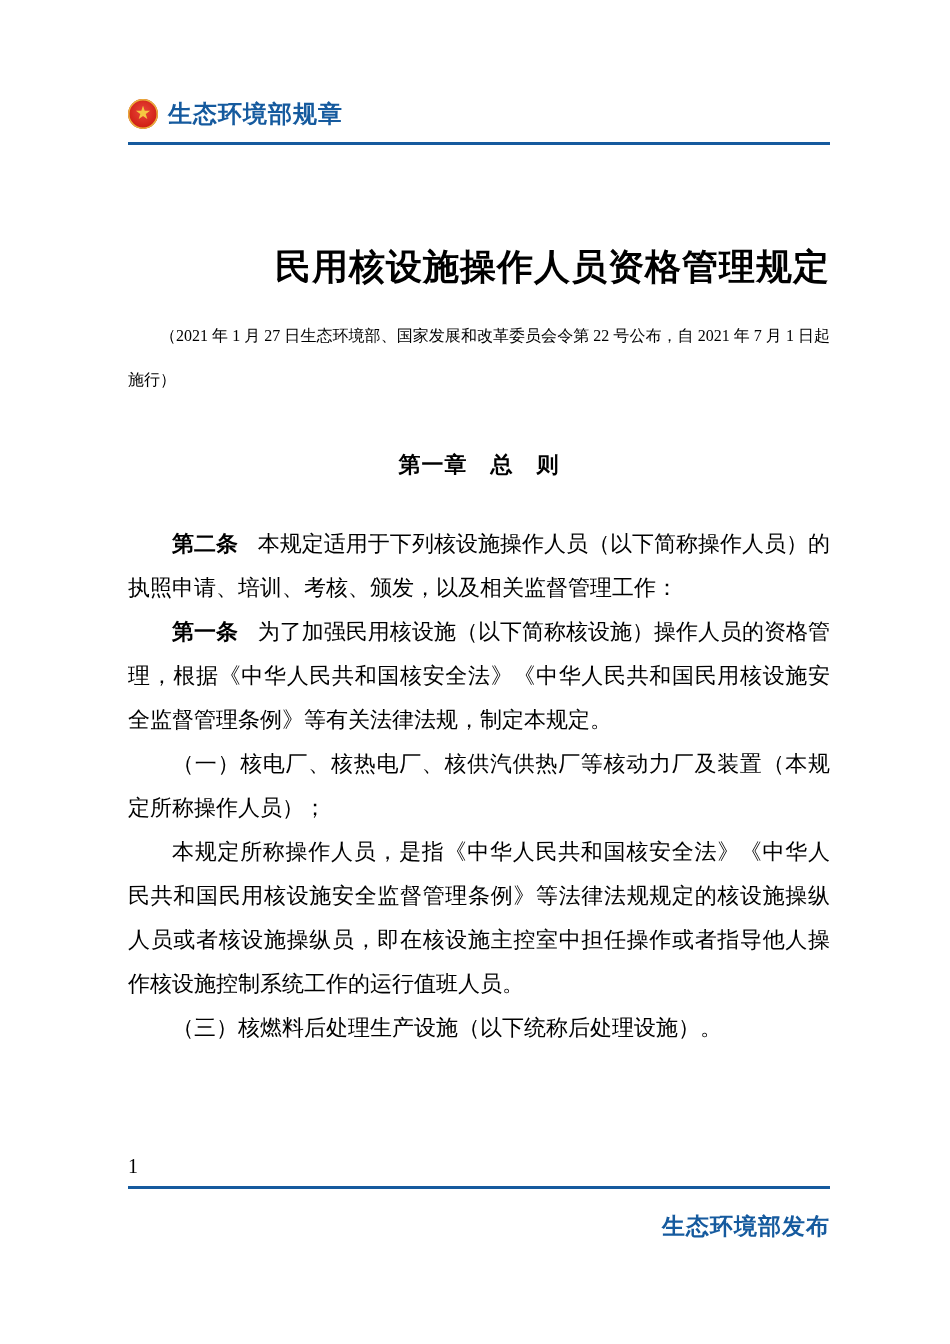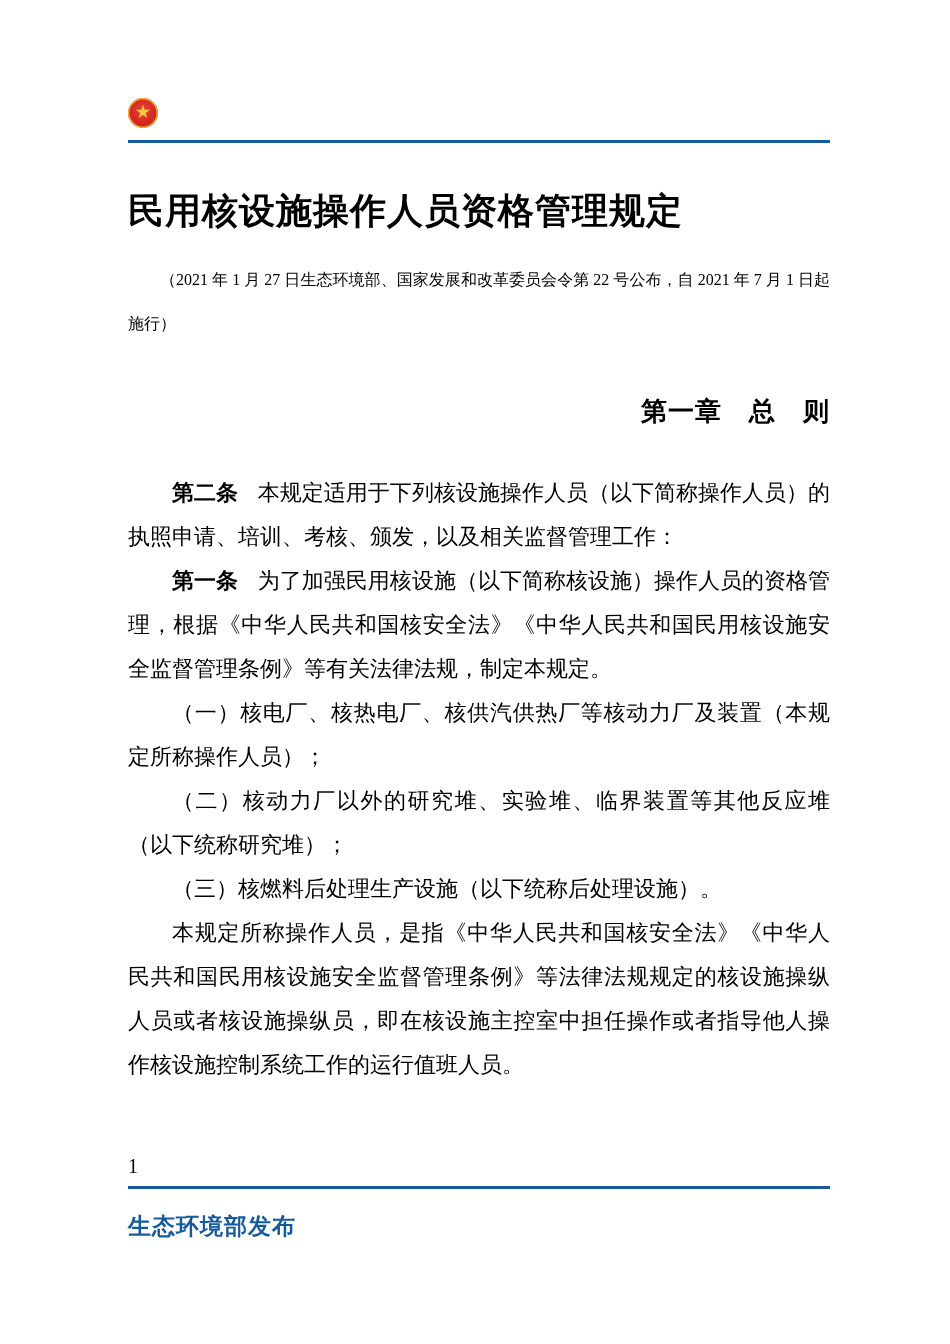--- a/index.html
+++ b/index.html
@@ -45,39 +45,39 @@
     color: var(--accent);
     letter-spacing: 1px;
   }
   .hdr-rule {
     height: 3px;
     background: var(--accent);
     margin-top: 12px;
   }
   
   .doc-title {
-    margin-top: 44px;
-    text-align: left;
+    margin-top: 98px;
+    text-align: right;
     font-size: 36px;
     font-weight: bold;
     letter-spacing: 1px;
   }
   .promulgation {
     margin-top: 22px;
     font-size: 16px;
     line-height: 44px;
     text-indent: 2em;
     text-align: justify;
   }
   .chapter-heading {
     margin-top: 48px;
-    text-align: right;
+    text-align: center;
     font-family: "Liberation Sans", "DejaVu Sans", sans-serif;
     font-weight: bold;
-    font-size: 26px;
+    font-size: 22px;
     letter-spacing: 1px;
   }
   .body-block { margin-top: 42px; }
   .body-para {
     font-size: 22px;
     line-height: 44px;
     text-indent: 2em;
     text-align: justify;
   }
   .body-para .lead { font-weight: bold; }
@@ -92,63 +92,62 @@
   .page-number {
     font-size: 20px;
     margin-bottom: 8px;
   }
   .ftr-rule {
     height: 3px;
     background: var(--accent);
   }
   .publisher {
     margin-top: 22px;
+    text-align: right;
     font-family: "Liberation Sans", "DejaVu Sans", sans-serif;
     font-weight: bold;
     font-size: 23px;
     color: var(--accent);
     letter-spacing: 1px;
   }
 </style>
 </head>
 <body>
 
 <div class="page">
 
   <div class="hdr-row">
     <span class="emblem">
       <span class="star">★</span>
     </span>
+    <span class="hdr-label">生态环境部规章</span>
   </div>
   <div class="hdr-rule"></div>
 
   <h1 class="doc-title">民用核设施操作人员资格管理规定</h1>
 
   <p class="promulgation">（2021 年 1 月 27 日生态环境部、国家发展和改革委员会令第 22 号公布，自 2021 年 7 月 1 日起施行）</p>
 
   <h2 class="chapter-heading">第一章　总　则</h2>
 
   <div class="body-block">
     <p class="body-para">
       <b class="lead">第二条</b><span>本规定适用于下列核设施操作人员（以下简称操作人员）的执照申请、培训、考核、颁发，以及相关监督管理工作：</span>
     </p>
     <p class="body-para">
       <b class="lead">第一条</b><span>为了加强民用核设施（以下简称核设施）操作人员的资格管理，根据《中华人民共和国核安全法》《中华人民共和国民用核设施安全监督管理条例》等有关法律法规，制定本规定。</span>
     </p>
     <p class="body-para">
       <b class="lead"></b><span>（一）核电厂、核热电厂、核供汽供热厂等核动力厂及装置（本规定所称操作人员）；</span>
     </p>
     <p class="body-para">
-      <b class="lead"></b><span>（二）核动力厂以外的研究堆、实验堆、临界装置等其他反应堆（以下统称研究堆）；</span>
+      <b class="lead"></b><span>本规定所称操作人员，是指《中华人民共和国核安全法》《中华人民共和国民用核设施安全监督管理条例》等法律法规规定的核设施操纵人员或者核设施操纵员，即在核设施主控室中担任操作或者指导他人操作核设施控制系统工作的运行值班人员。</span>
     </p>
     <p class="body-para">
       <b class="lead"></b><span>（三）核燃料后处理生产设施（以下统称后处理设施）。</span>
-    </p>
-    <p class="body-para">
-      <b class="lead"></b><span>本规定所称操作人员，是指《中华人民共和国核安全法》《中华人民共和国民用核设施安全监督管理条例》等法律法规规定的核设施操纵人员或者核设施操纵员，即在核设施主控室中担任操作或者指导他人操作核设施控制系统工作的运行值班人员。</span>
     </p>
   </div>
 
   <div class="footer">
     <div class="page-number">1</div>
     <div class="ftr-rule"></div>
     <div class="publisher">生态环境部发布</div>
   </div>
 
 </div>

